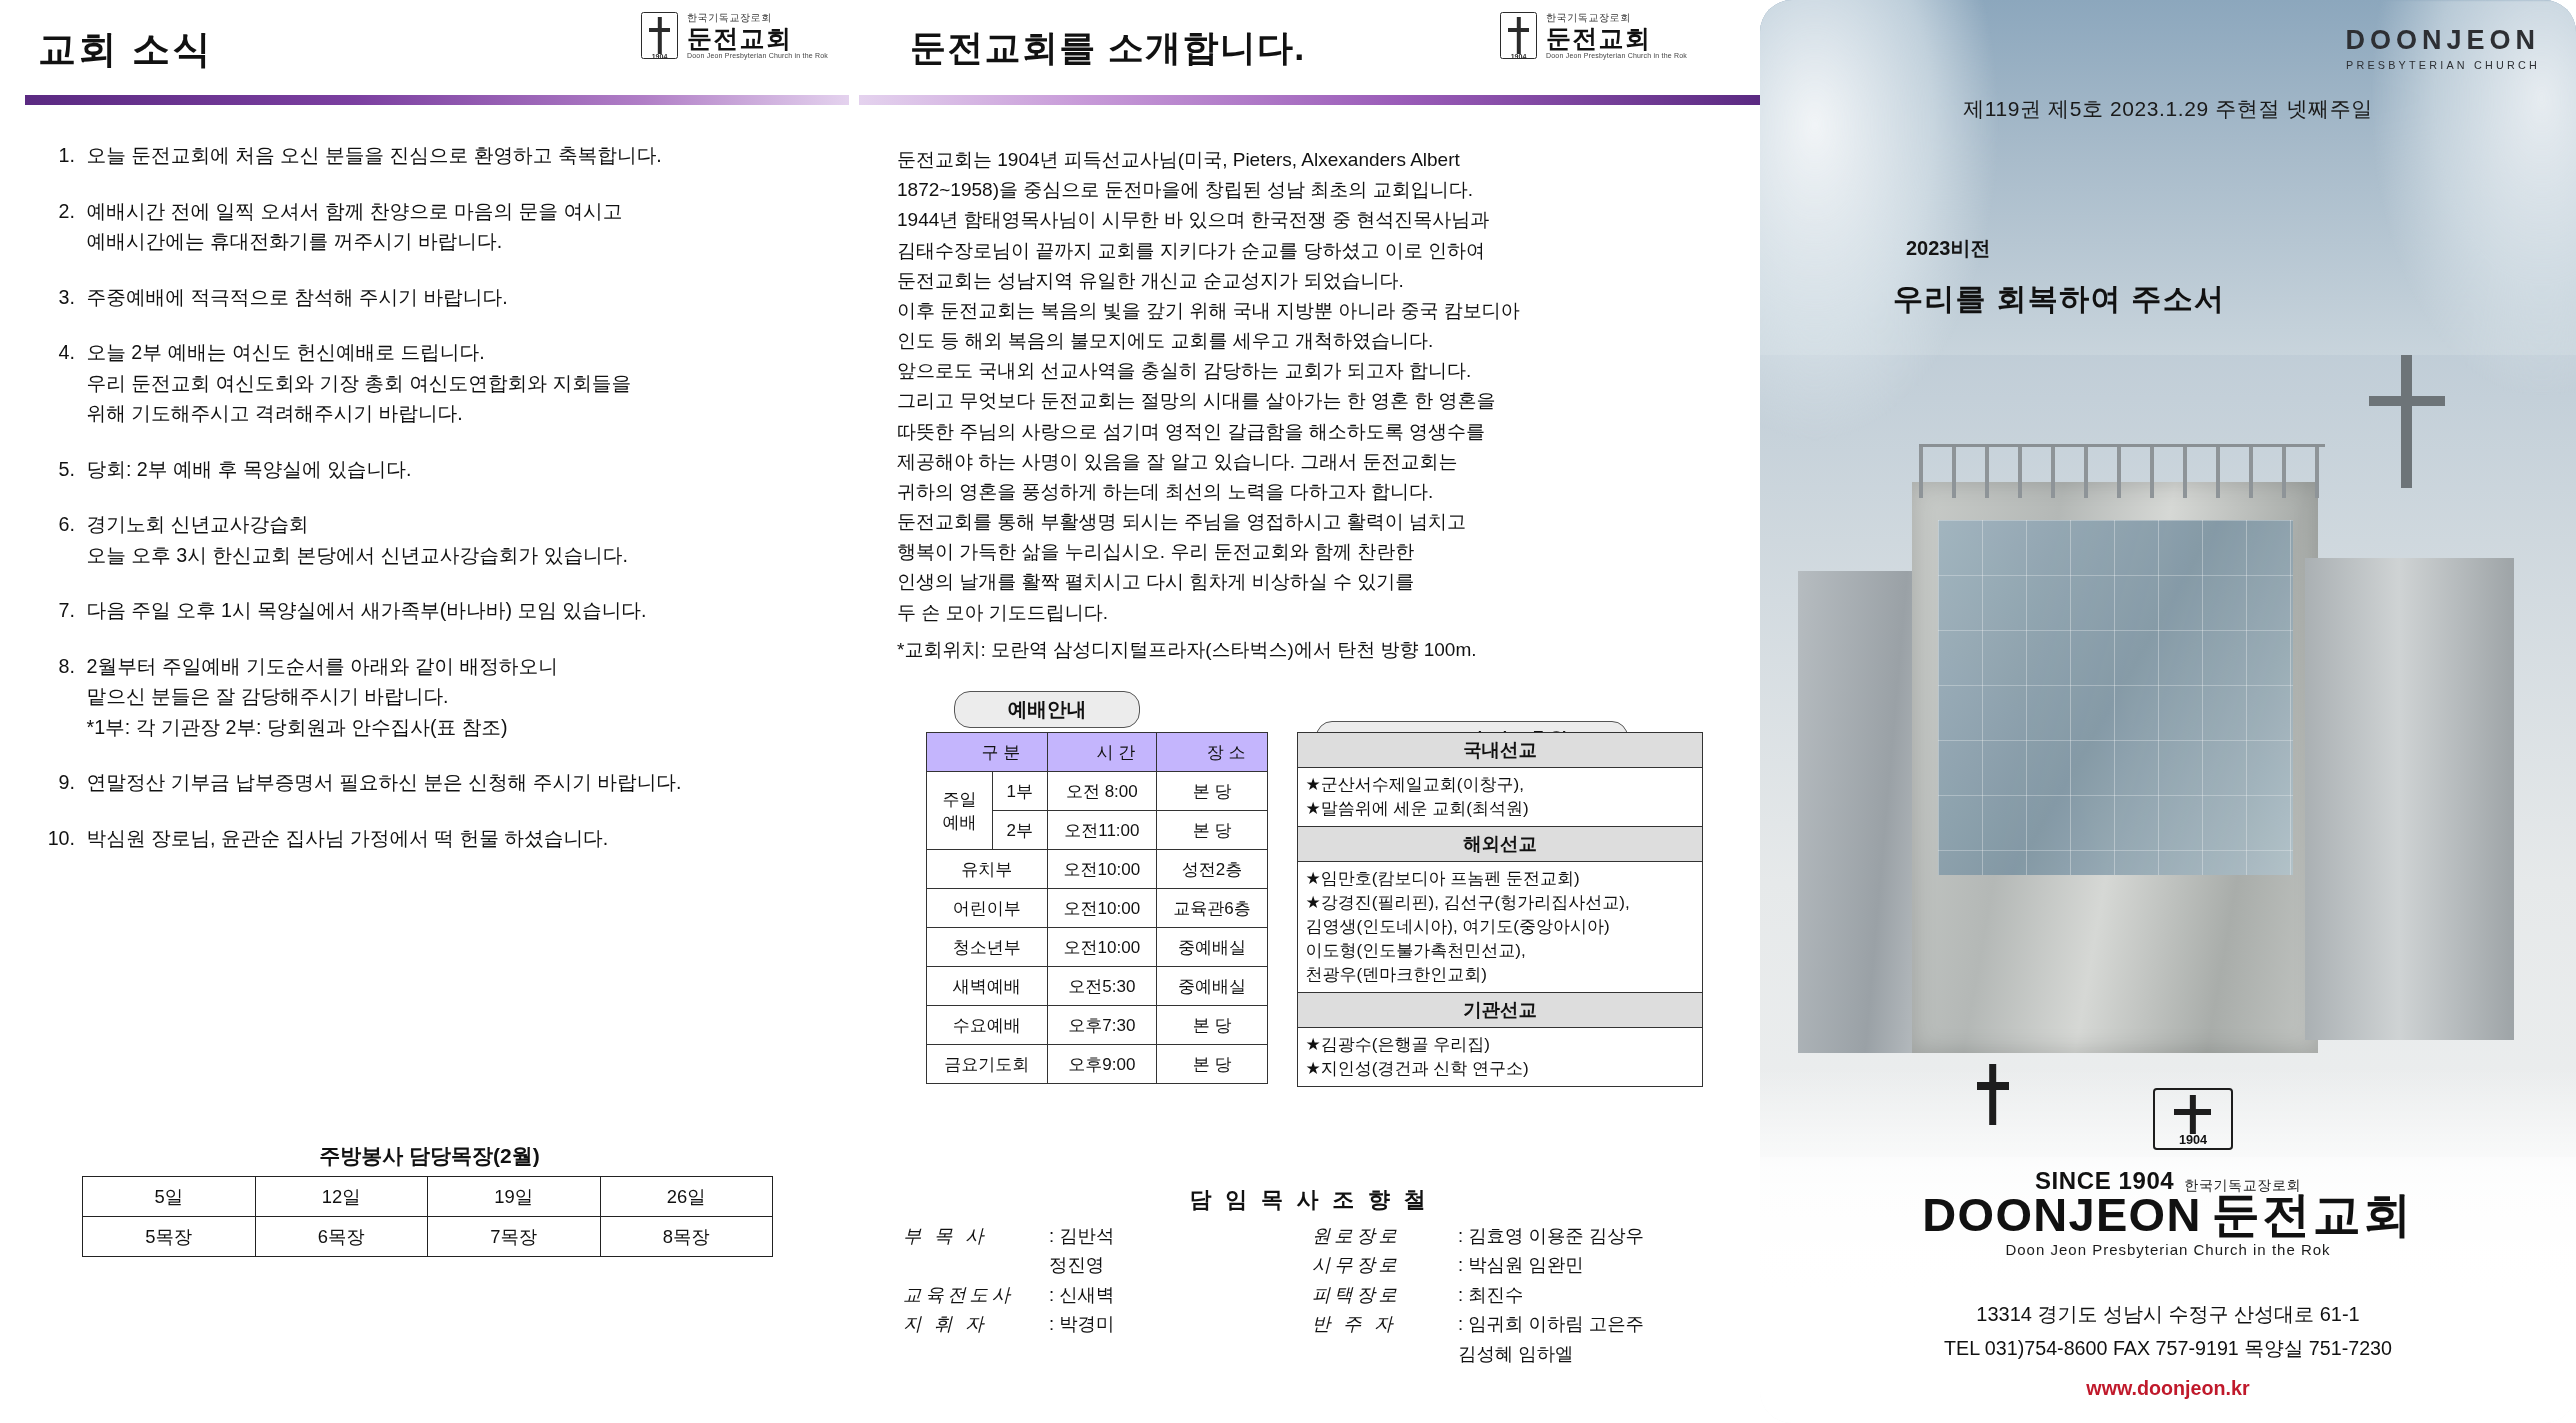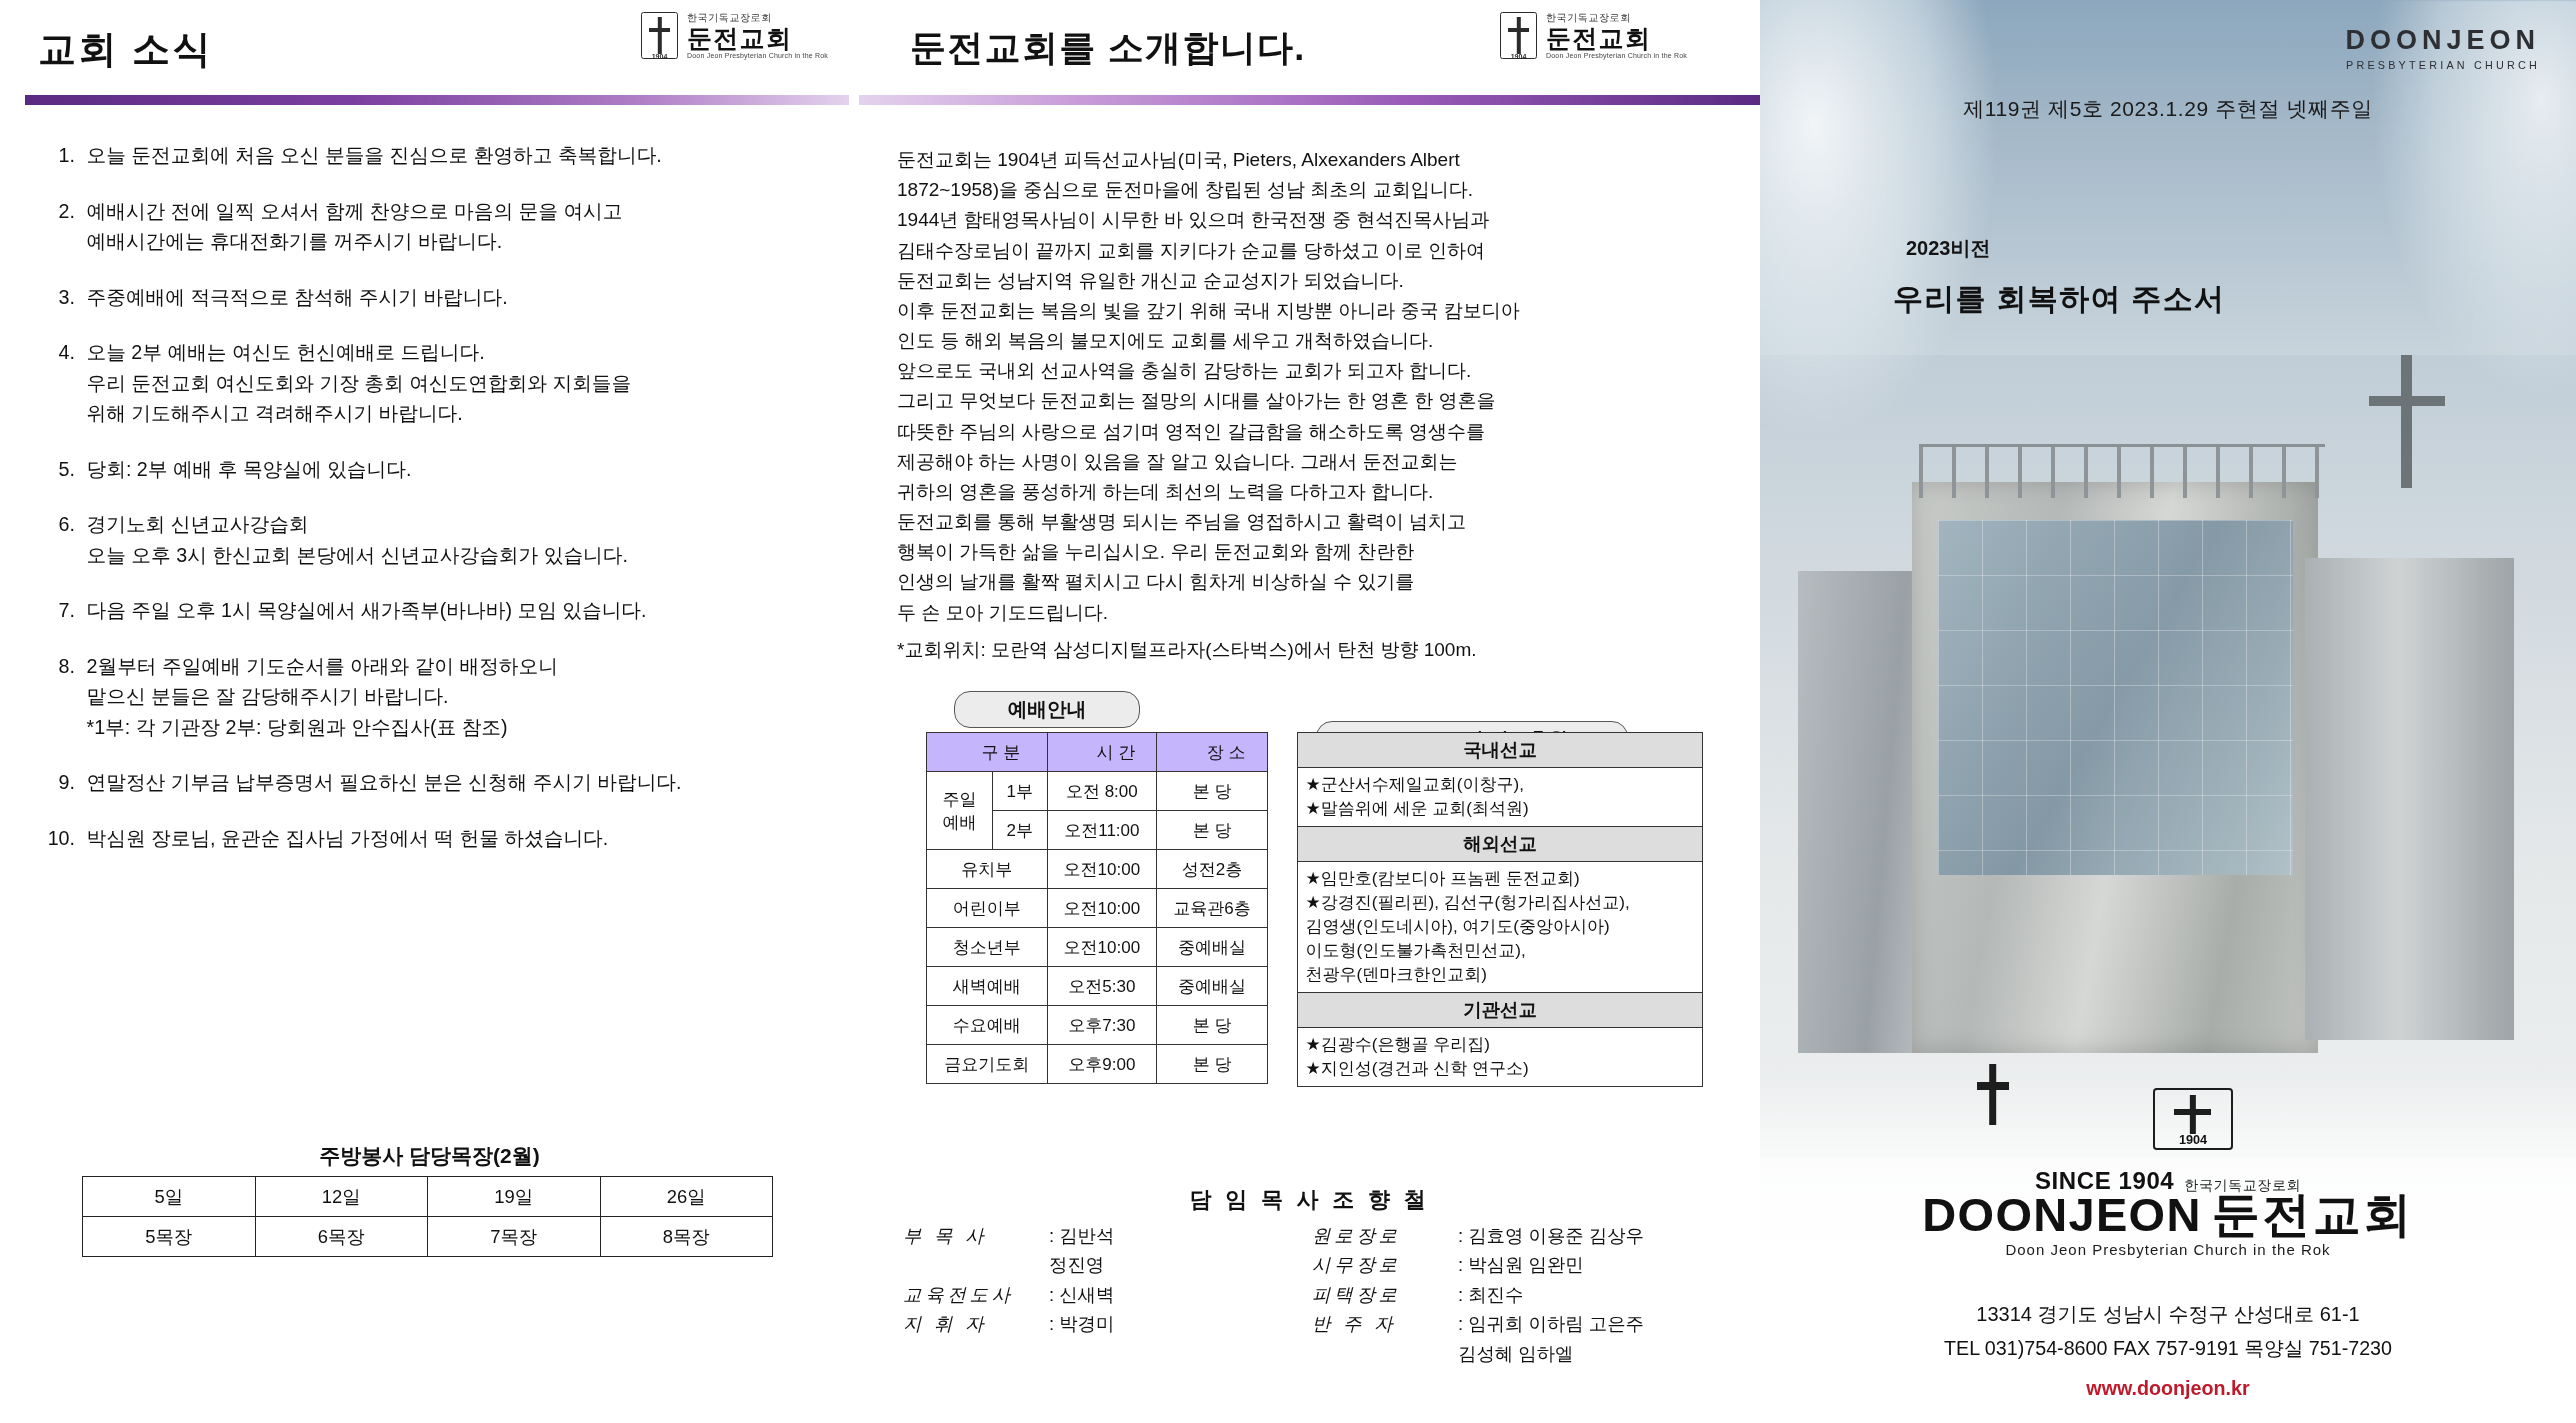--- a/index.html
+++ b/index.html
@@ -98,20 +98,21 @@
   }
   .staff{position:absolute;left:44px;top:1221px;width:818px;font-size:18.4px;line-height:1.6;}
   .staff-row{display:flex;}
   .staff-col{width:50%;display:flex;}
   .staff-label{width:146px;flex:none;letter-spacing:3.8px;font-style:italic;}
   .staff-val{flex:1;}
 
   
   .panel3{position:absolute;left:1760px;top:0;width:816px;height:1423px;overflow:hidden;
     background:linear-gradient(180deg,#9fb4c6 0%,#b9c8d4 18%,#cfd8de 38%,#e6e9ea 62%,#f2f3f3 100%);
+    border-radius:32px;
   }
   .sky{
     position:absolute;left:0;top:0;width:100%;height:355px;
     background:linear-gradient(180deg,#8ca7bd 0%,#a9bccb 45%,#c8d4dc 100%);
   }
   .tree{
     position:absolute;top:-12.7px;left:-25px;width:266px;height:457px;
     background:radial-gradient(ellipse at 30% 30%, rgba(255,255,255,.85) 0%, rgba(230,238,242,.55) 45%, rgba(230,238,242,0) 70%);
     filter:blur(1.3px);
   }

